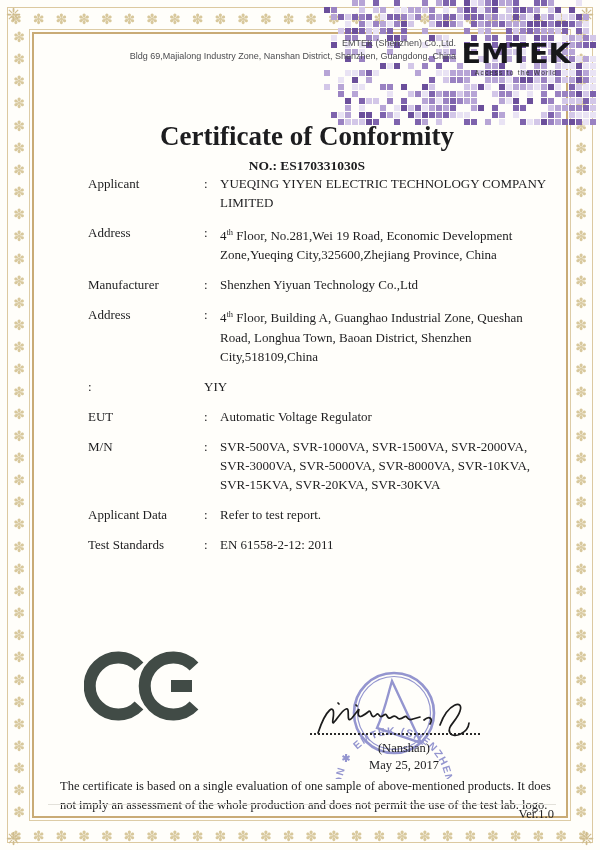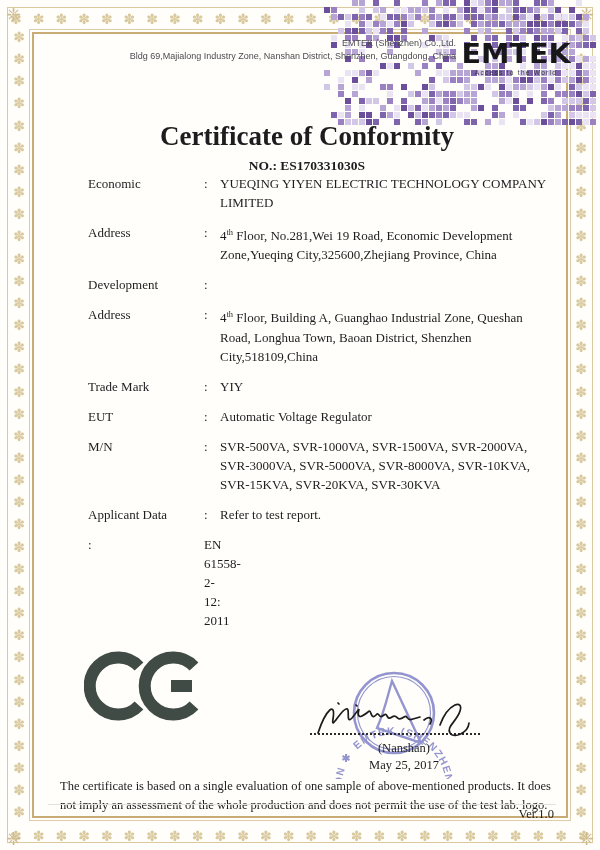--- a/index.html
+++ b/index.html
@@ -659,59 +659,60 @@
     <div class="logo">
       <div class="logo-text">EMTEK</div>
       <div class="logo-tag">Access to the World</div>
     </div>
 
     <div class="title">Certificate of Conformity</div>
     <div class="cert-no">NO.: ES170331030S</div>
 
     <div class="fields">
       <div class="frow">
-        <span class="lab">Economic</span>
+        <span class="lab">Applicant</span>
         <span class="col">:</span>
         <span class="val">YUEQING YIYEN ELECTRIC TECHNOLOGY COMPANY LIMITED</span>
       </div>
       <div class="frow">
         <span class="lab">Address</span>
         <span class="col">:</span>
         <span class="val"><span>4</span><sup>th</sup><span> Floor, No.281,Wei 19 Road, Economic Development Zone,Yueqing City,325600,Zhejiang Province, China</span></span>
       </div>
       <div class="frow">
-        <span class="lab">Development</span>
-        <span class="col">:</span>
+        <span class="lab">Manufacturer</span>
+        <span class="col">:</span>
+        <span class="val">Shenzhen Yiyuan Technology Co.,Ltd</span>
       </div>
       <div class="frow">
         <span class="lab">Address</span>
         <span class="col">:</span>
         <span class="val"><span>4</span><sup>th</sup><span> Floor, Building A, Guanghao Industrial Zone, Queshan Road, Longhua Town, Baoan District, Shenzhen City,518109,China</span></span>
       </div>
       <div class="frow">
-        <span class="lab">Trade Mark</span>
         <span class="col">:</span>
         <span class="val">YIY</span>
       </div>
       <div class="frow">
         <span class="lab">EUT</span>
         <span class="col">:</span>
         <span class="val">Automatic Voltage Regulator</span>
       </div>
       <div class="frow">
         <span class="lab">M/N</span>
         <span class="col">:</span>
         <span class="val">SVR-500VA, SVR-1000VA, SVR-1500VA, SVR-2000VA, SVR-3000VA, SVR-5000VA, SVR-8000VA, SVR-10KVA, SVR-15KVA, SVR-20KVA, SVR-30KVA</span>
       </div>
       <div class="frow">
         <span class="lab">Applicant Data</span>
         <span class="col">:</span>
         <span class="val">Refer to test report.</span>
       </div>
       <div class="frow">
+        <span class="lab">Test Standards</span>
         <span class="col">:</span>
         <span class="val">EN 61558-2-12: 2011</span>
       </div>
     </div>
 
     <div class="ce">
       <svg width="116" height="76" viewBox="0 0 116 76">
         <g fill="none" stroke="#414b46" stroke-width="12">
           <path d="M55 18.5 A28.5 28.5 0 1 0 55 57.5"></path>
           <path d="M110 18.5 A28.5 28.5 0 1 0 110 57.5"></path>

